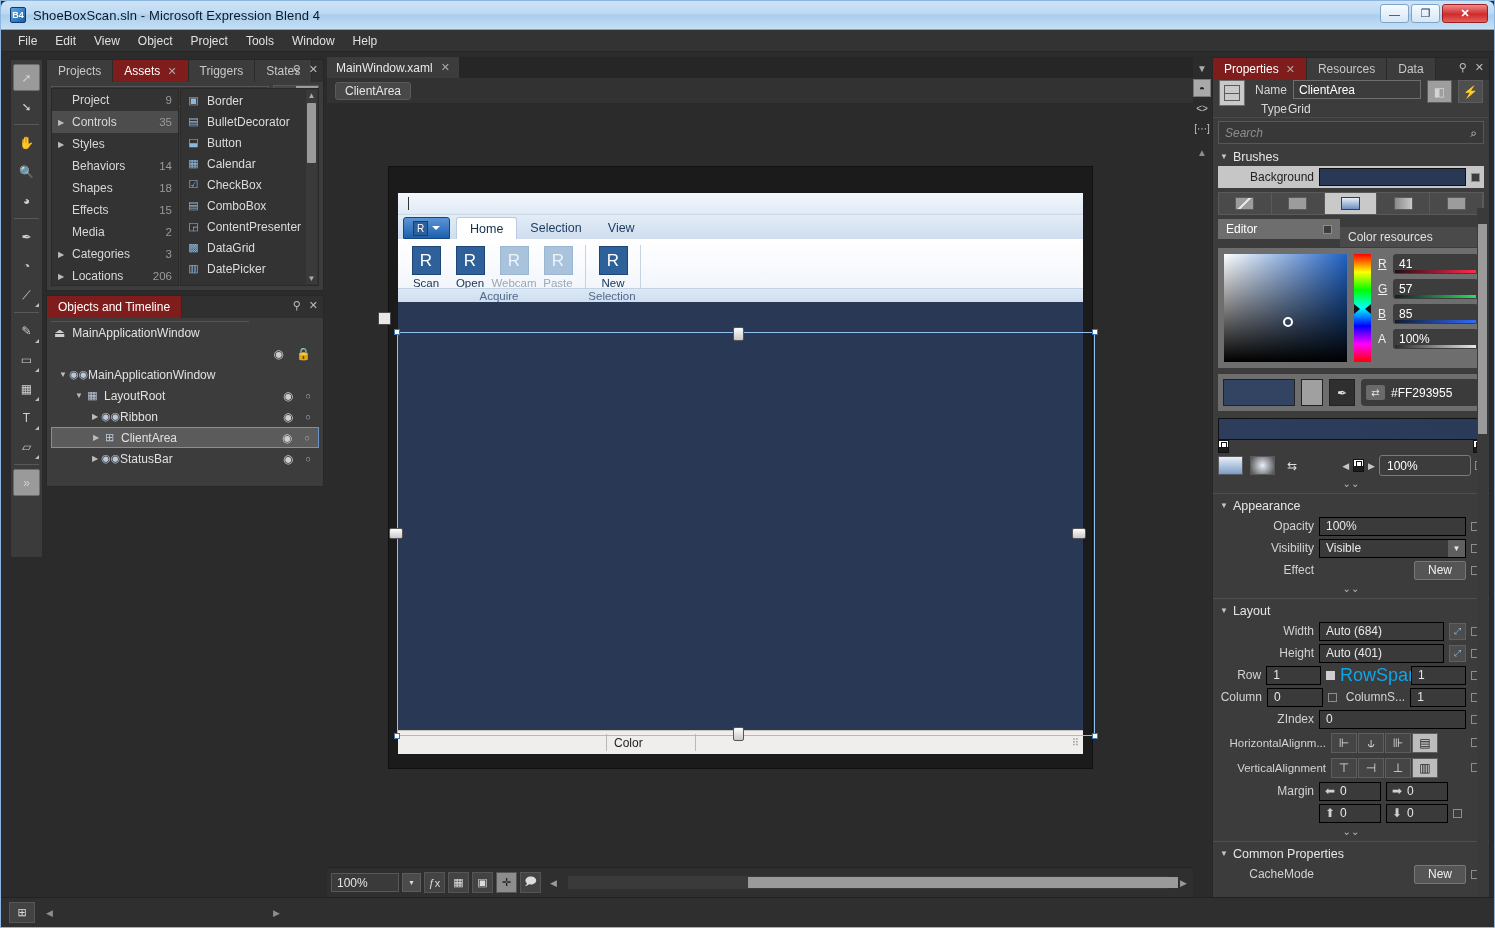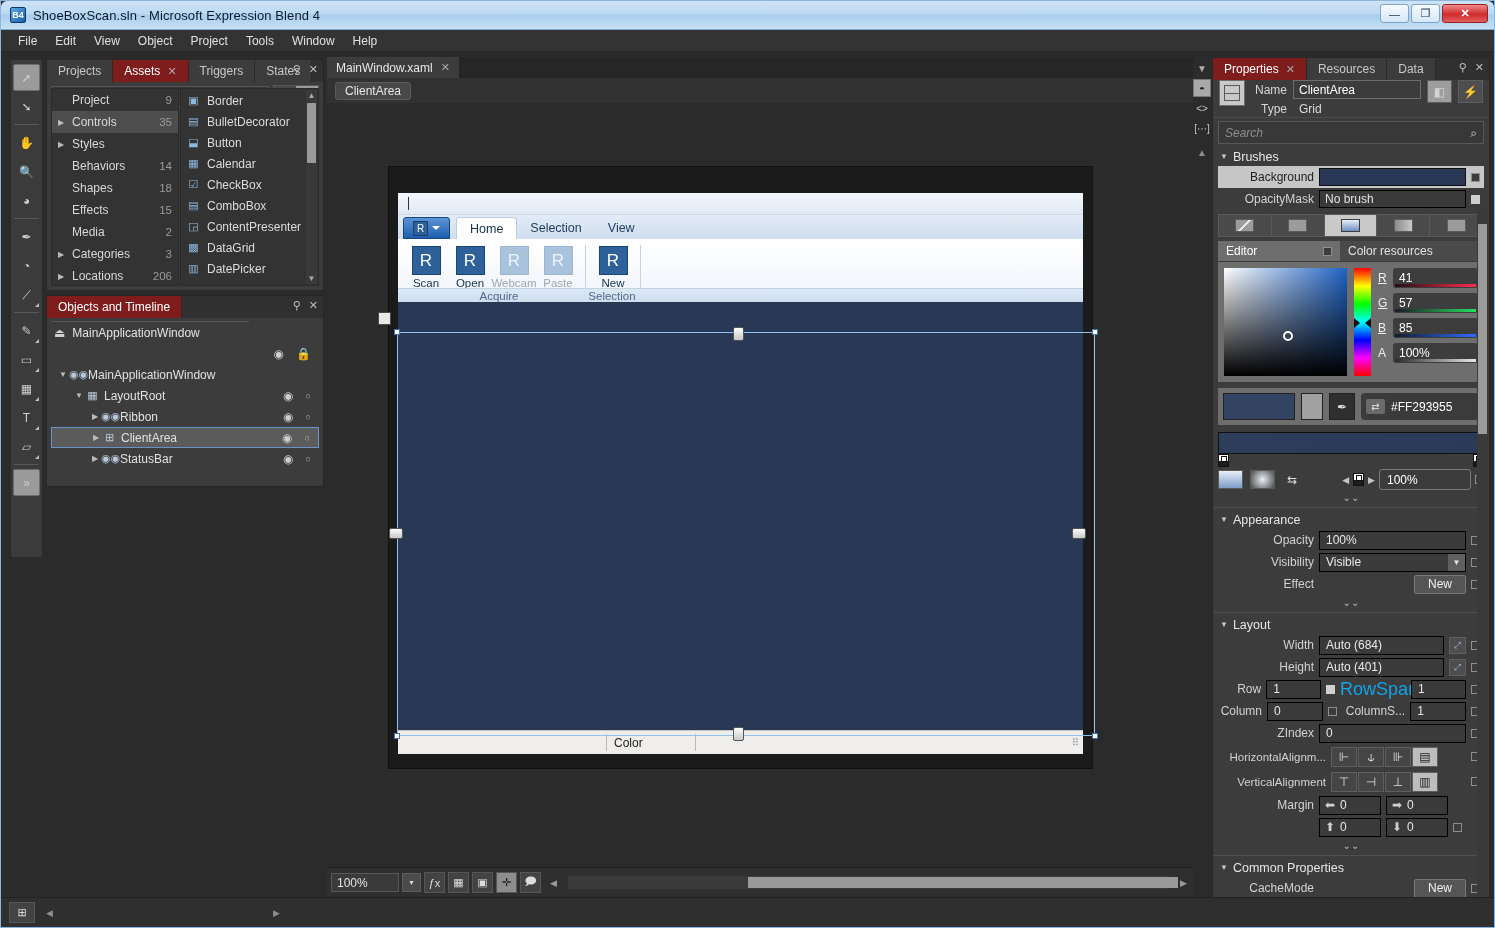--- a/index.html
+++ b/index.html
@@ -779,21 +779,21 @@
       </div>
     </div>
 
     <div class="pname-row">
       <div class="pname-ico"></div>
       <div style="flex:1;display:flex;flex-direction:column;gap:3px;">
         <div style="display:flex;align-items:center;gap:6px;">
           <span class="nmlabels" style="width:36px;">Name</span>
           <div class="nmfield" style="flex:1;">ClientArea</div>
         </div>
-        <div style="display:flex;align-items:center;gap:12px;">
+        <div style="display:flex;align-items:center;gap:1px;">
           <span class="nmlabels" style="width:36px;">Type</span>
           <span class="typeval">Grid</span>
         </div>
       </div>
       <div class="pbtn on">
           <span>◧</span>
         </div>
       <div class="pbtn">
           <span>⚡</span>
         </div>
@@ -807,25 +807,20 @@
     <div class="section-hd">
       <span class="tri">▼</span>
       <span>Brushes</span>
     </div>
     <div style="margin:0 5px;">
       <div class="prow brushrow">
         <div class="plabel">Background</div>
         <div class="swatch" style="background: rgb(41, 57, 85);"></div>
         <div class="pmark"></div>
       </div>
-      <div class="prow">
-        <div class="plabel">OpacityMask</div>
-        <div class="nobrush">No brush</div>
-        <div class="pmark filled"></div>
-      </div>
     </div>
 
     <div class="brushtabs">
       <div class="btab">
           <div class="mini" style="background:linear-gradient(135deg,#9c9c9c 45%,#e8e8e8 45%,#e8e8e8 55%,#9c9c9c 55%);"></div>
         </div>
       <div class="btab">
           <div class="mini"></div>
         </div>
       <div class="btab on">
@@ -837,21 +832,21 @@
       <div class="btab">
           <div class="mini"></div>
         </div>
     </div>
 
     <div class="edrow">
       <div class="edtab on" style="width:122px;">
         <span>Editor</span>
         <span class="pmark" style="margin-left:auto;"></span>
       </div>
-      <div class="edtab off" style="flex:1;">
+      <div class="edtab off" style="flex:1;margin-top:8px;">
         <span>Color resources</span>
       </div>
     </div>
 
     <div class="pickerwrap">
       <div class="sv">
         <div class="base"></div>
           <div class="dark"></div>
         <div class="cursor"></div>
       </div>

